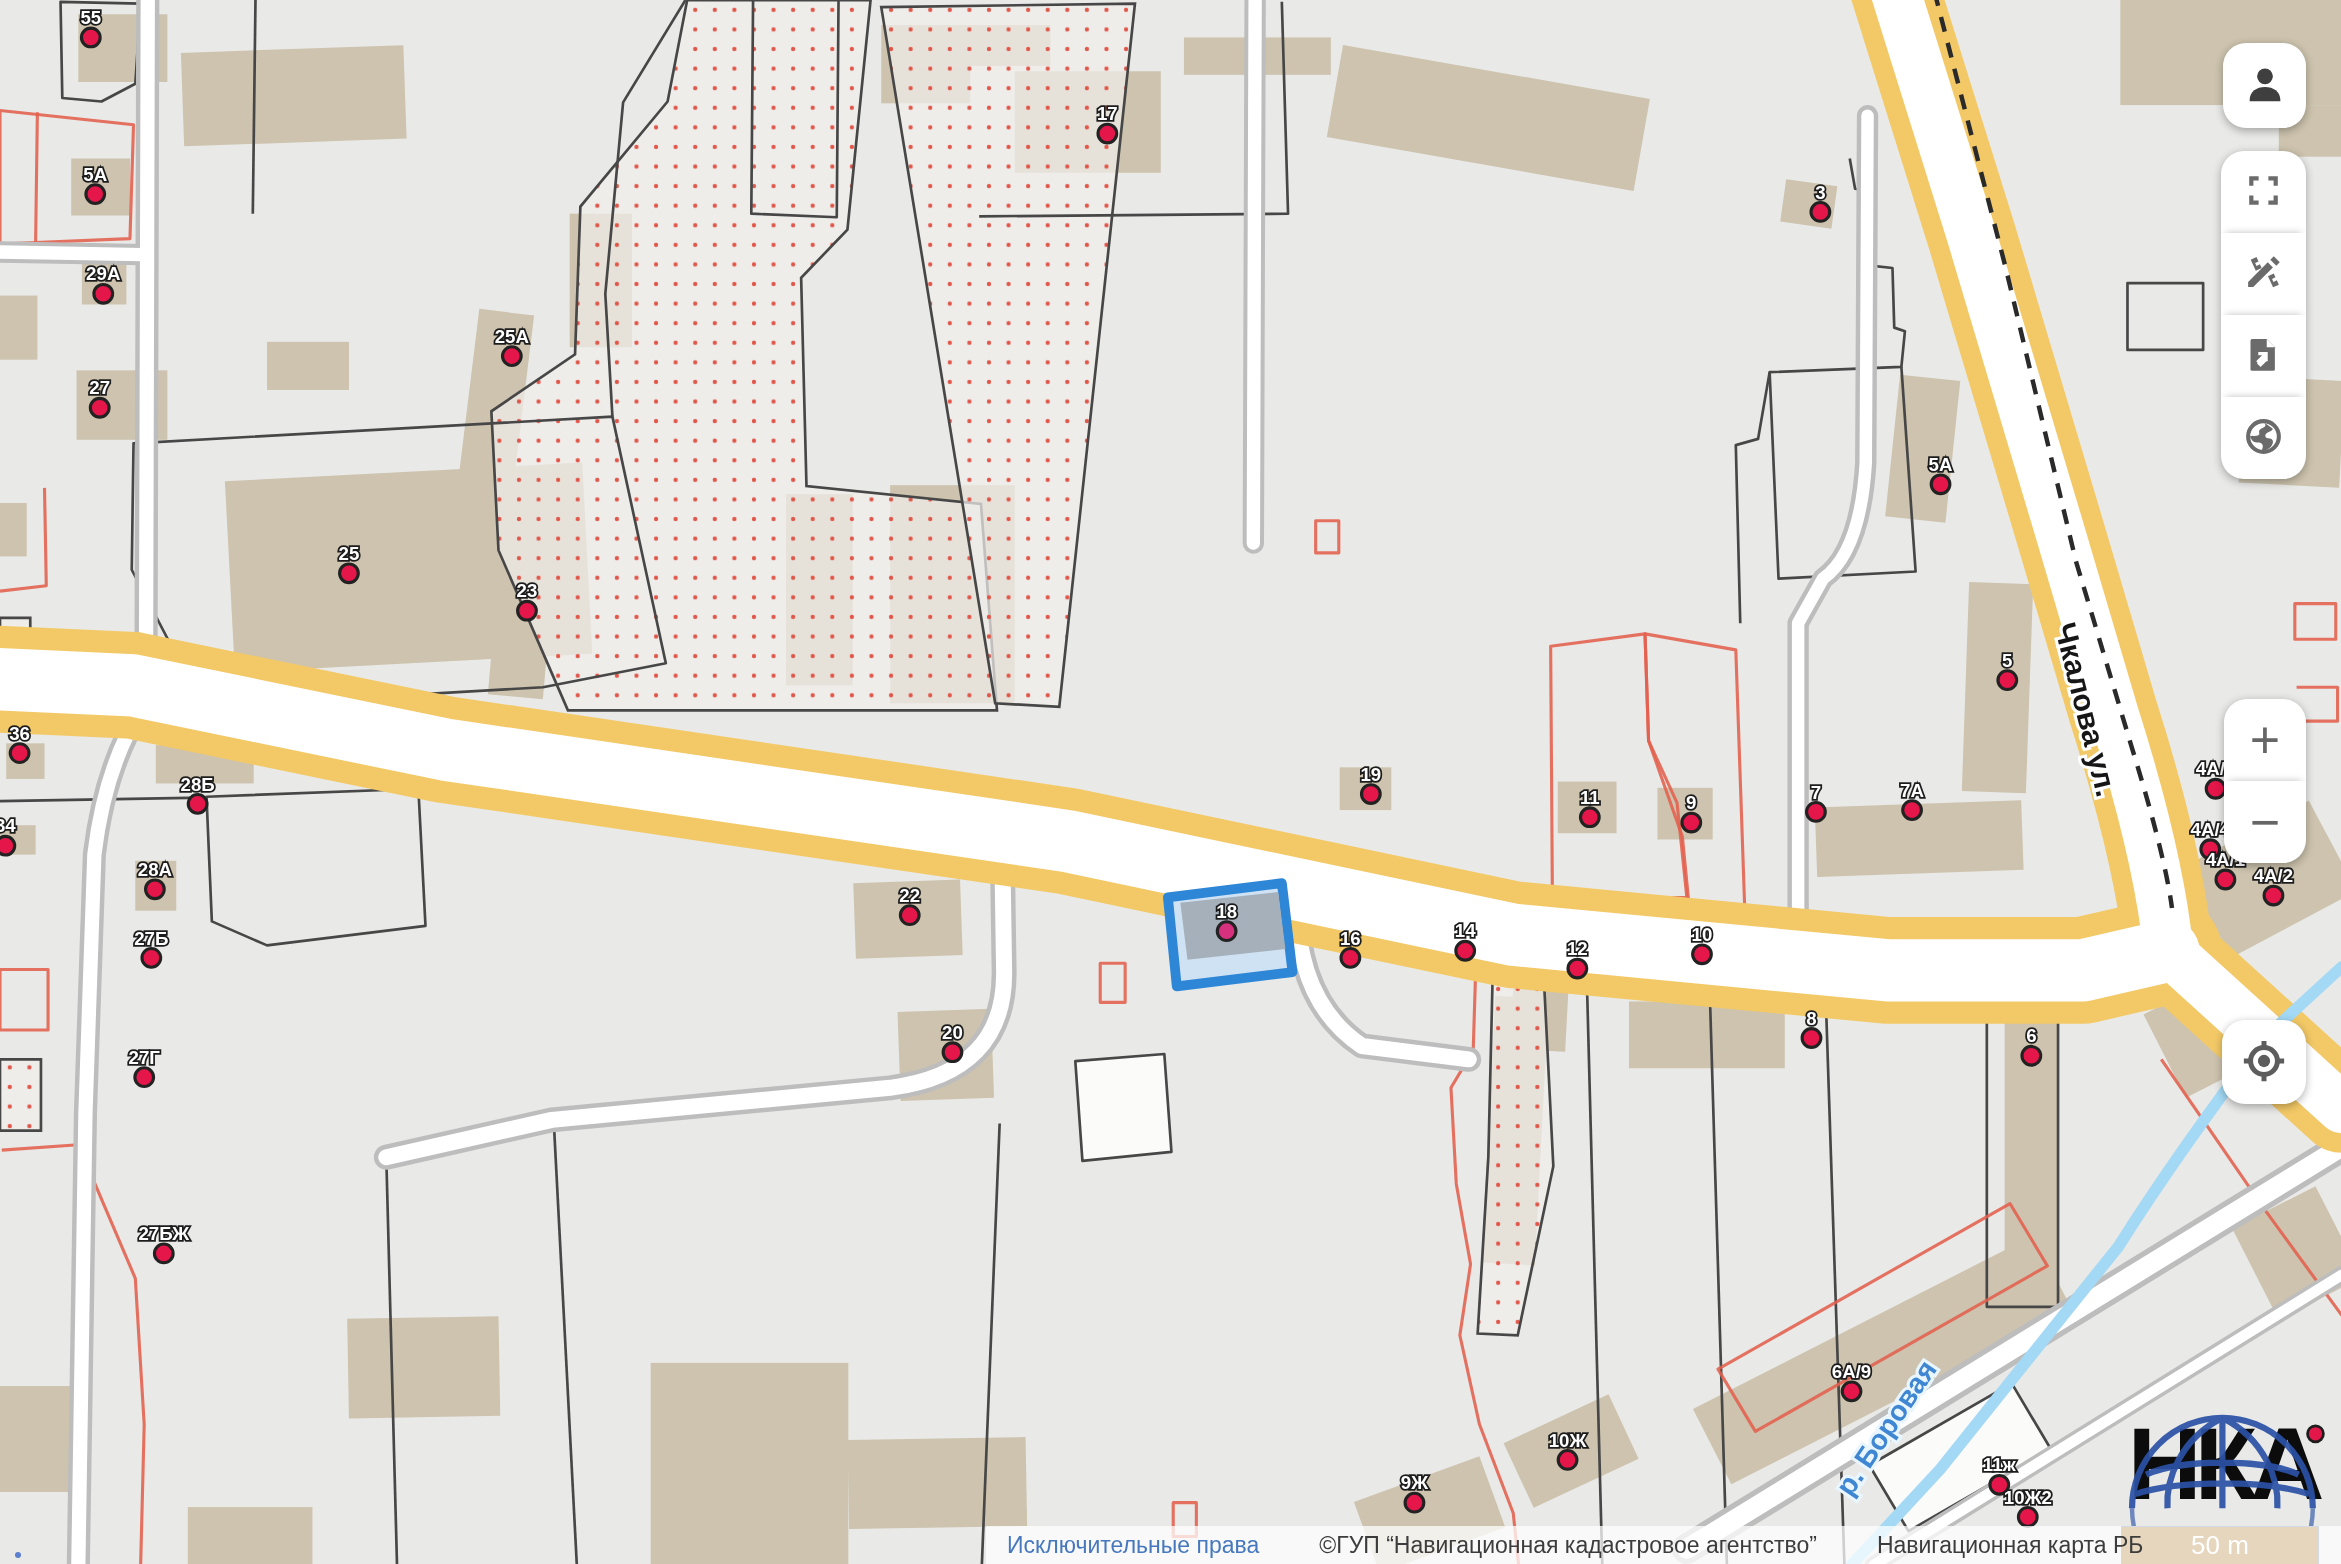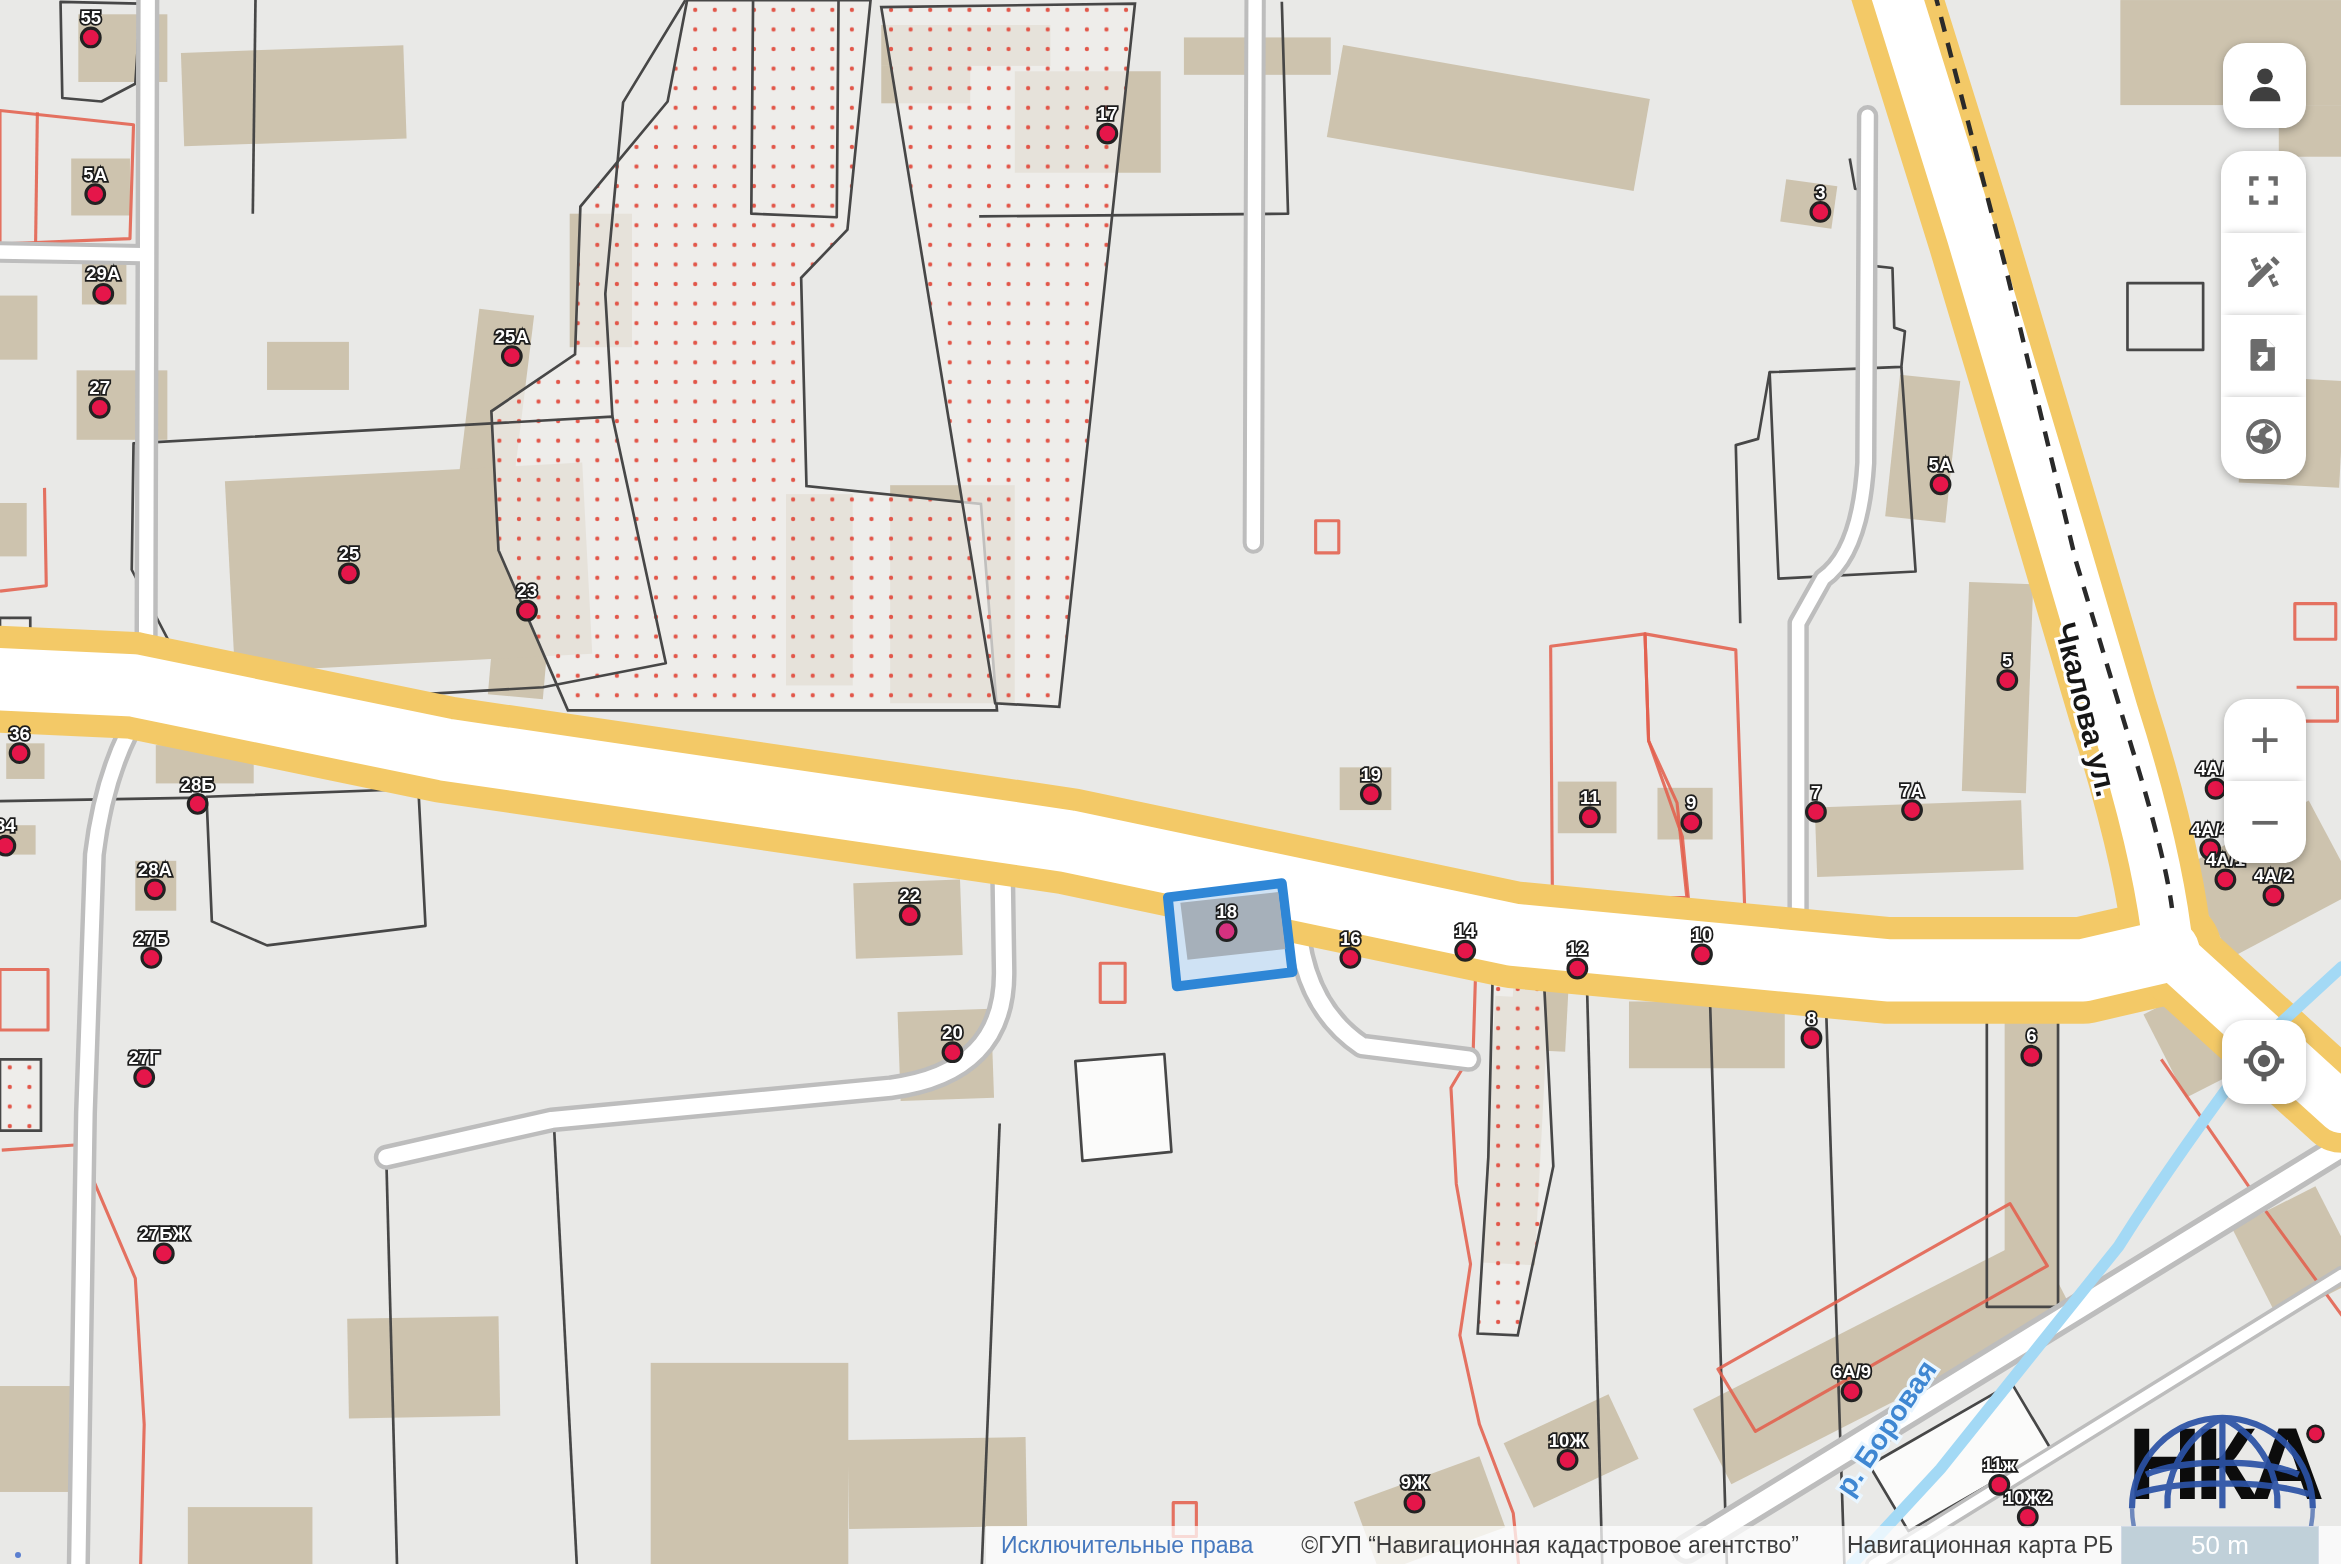--- a/index.html
+++ b/index.html
@@ -13,24 +13,24 @@
   .ctl-col{position:absolute;background:#fff;border-radius:23px;
        box-shadow:0 2.7px 9px rgba(0,0,0,.3);display:flex;flex-direction:column;
        overflow:hidden;}
   .ctl-col .cell{width:100%;display:flex;align-items:center;justify-content:center;
        cursor:pointer;position:relative;}
   .ctl-col .cell + .cell{box-shadow:0 -5.3px 7.1px -5.3px rgba(0,0,0,.25);}
   .zbtn{font-size:52px;color:#666;line-height:1;font-weight:400;
        display:flex;align-items:center;justify-content:center;}
   #attribution{position:absolute;left:986px;right:0;bottom:0;height:39px;
        background:rgba(255,255,255,.74);display:flex;align-items:center;
-       gap:48px;padding-left:15px;font-size:23px;color:#3c3c3c;white-space:nowrap;}
+       gap:60px;padding-left:21px;font-size:23px;color:#3c3c3c;white-space:nowrap;}
   #attribution a{color:#4678be;text-decoration:none;cursor:pointer;}
   #scalebar{position:absolute;left:2121px;bottom:0;width:196px;height:37px;
-       background:#0c4a6e;border:0.9px solid #51719f;color:#fff;font-size:26px;
+       background:#a16207;border:0.9px solid #51719f;color:#fff;font-size:26px;
        display:flex;align-items:center;justify-content:center;}
   #logo{position:absolute;left:2126px;top:1409px;width:207px;height:117px;}
   #corner-dot{position:absolute;left:15px;top:1552px;width:6.2px;height:6.2px;
        border-radius:50%;background:#5b7fd0;}
 </style>
 </head>
 <body>
 
 <div id="stage">
   <svg id="map" width="2342" height="1565" viewBox="0 0 2631 1758">

